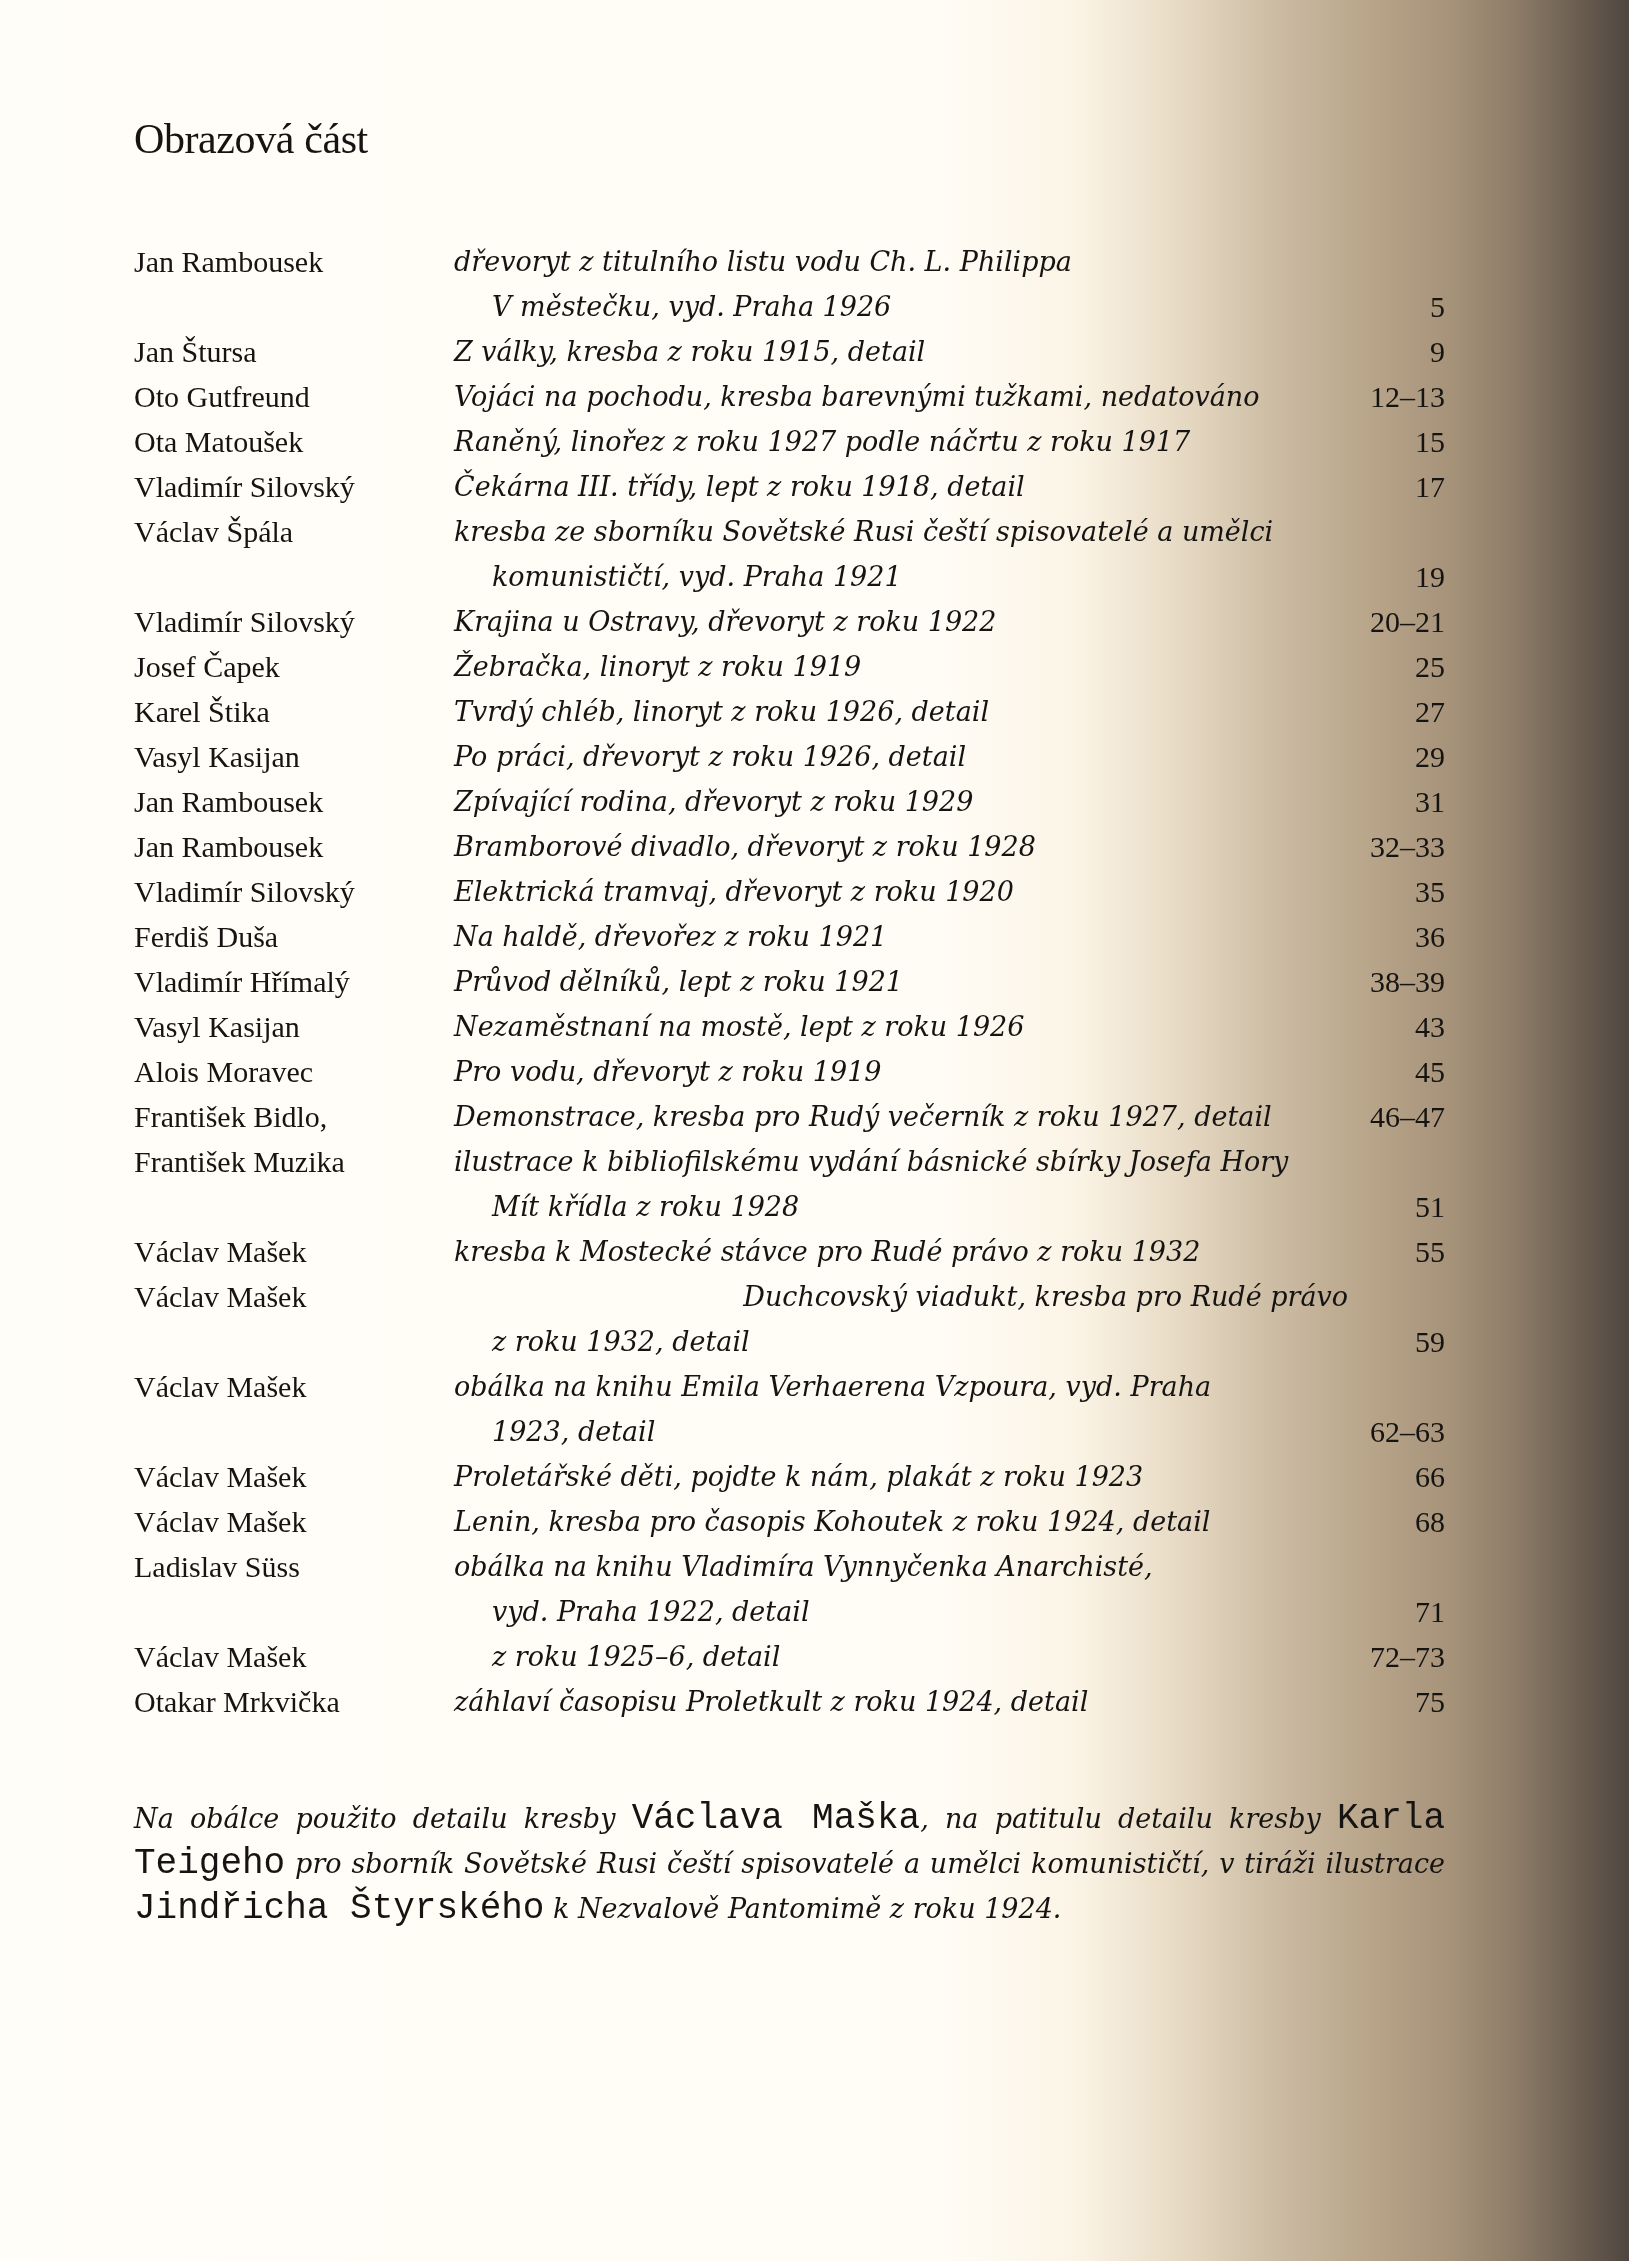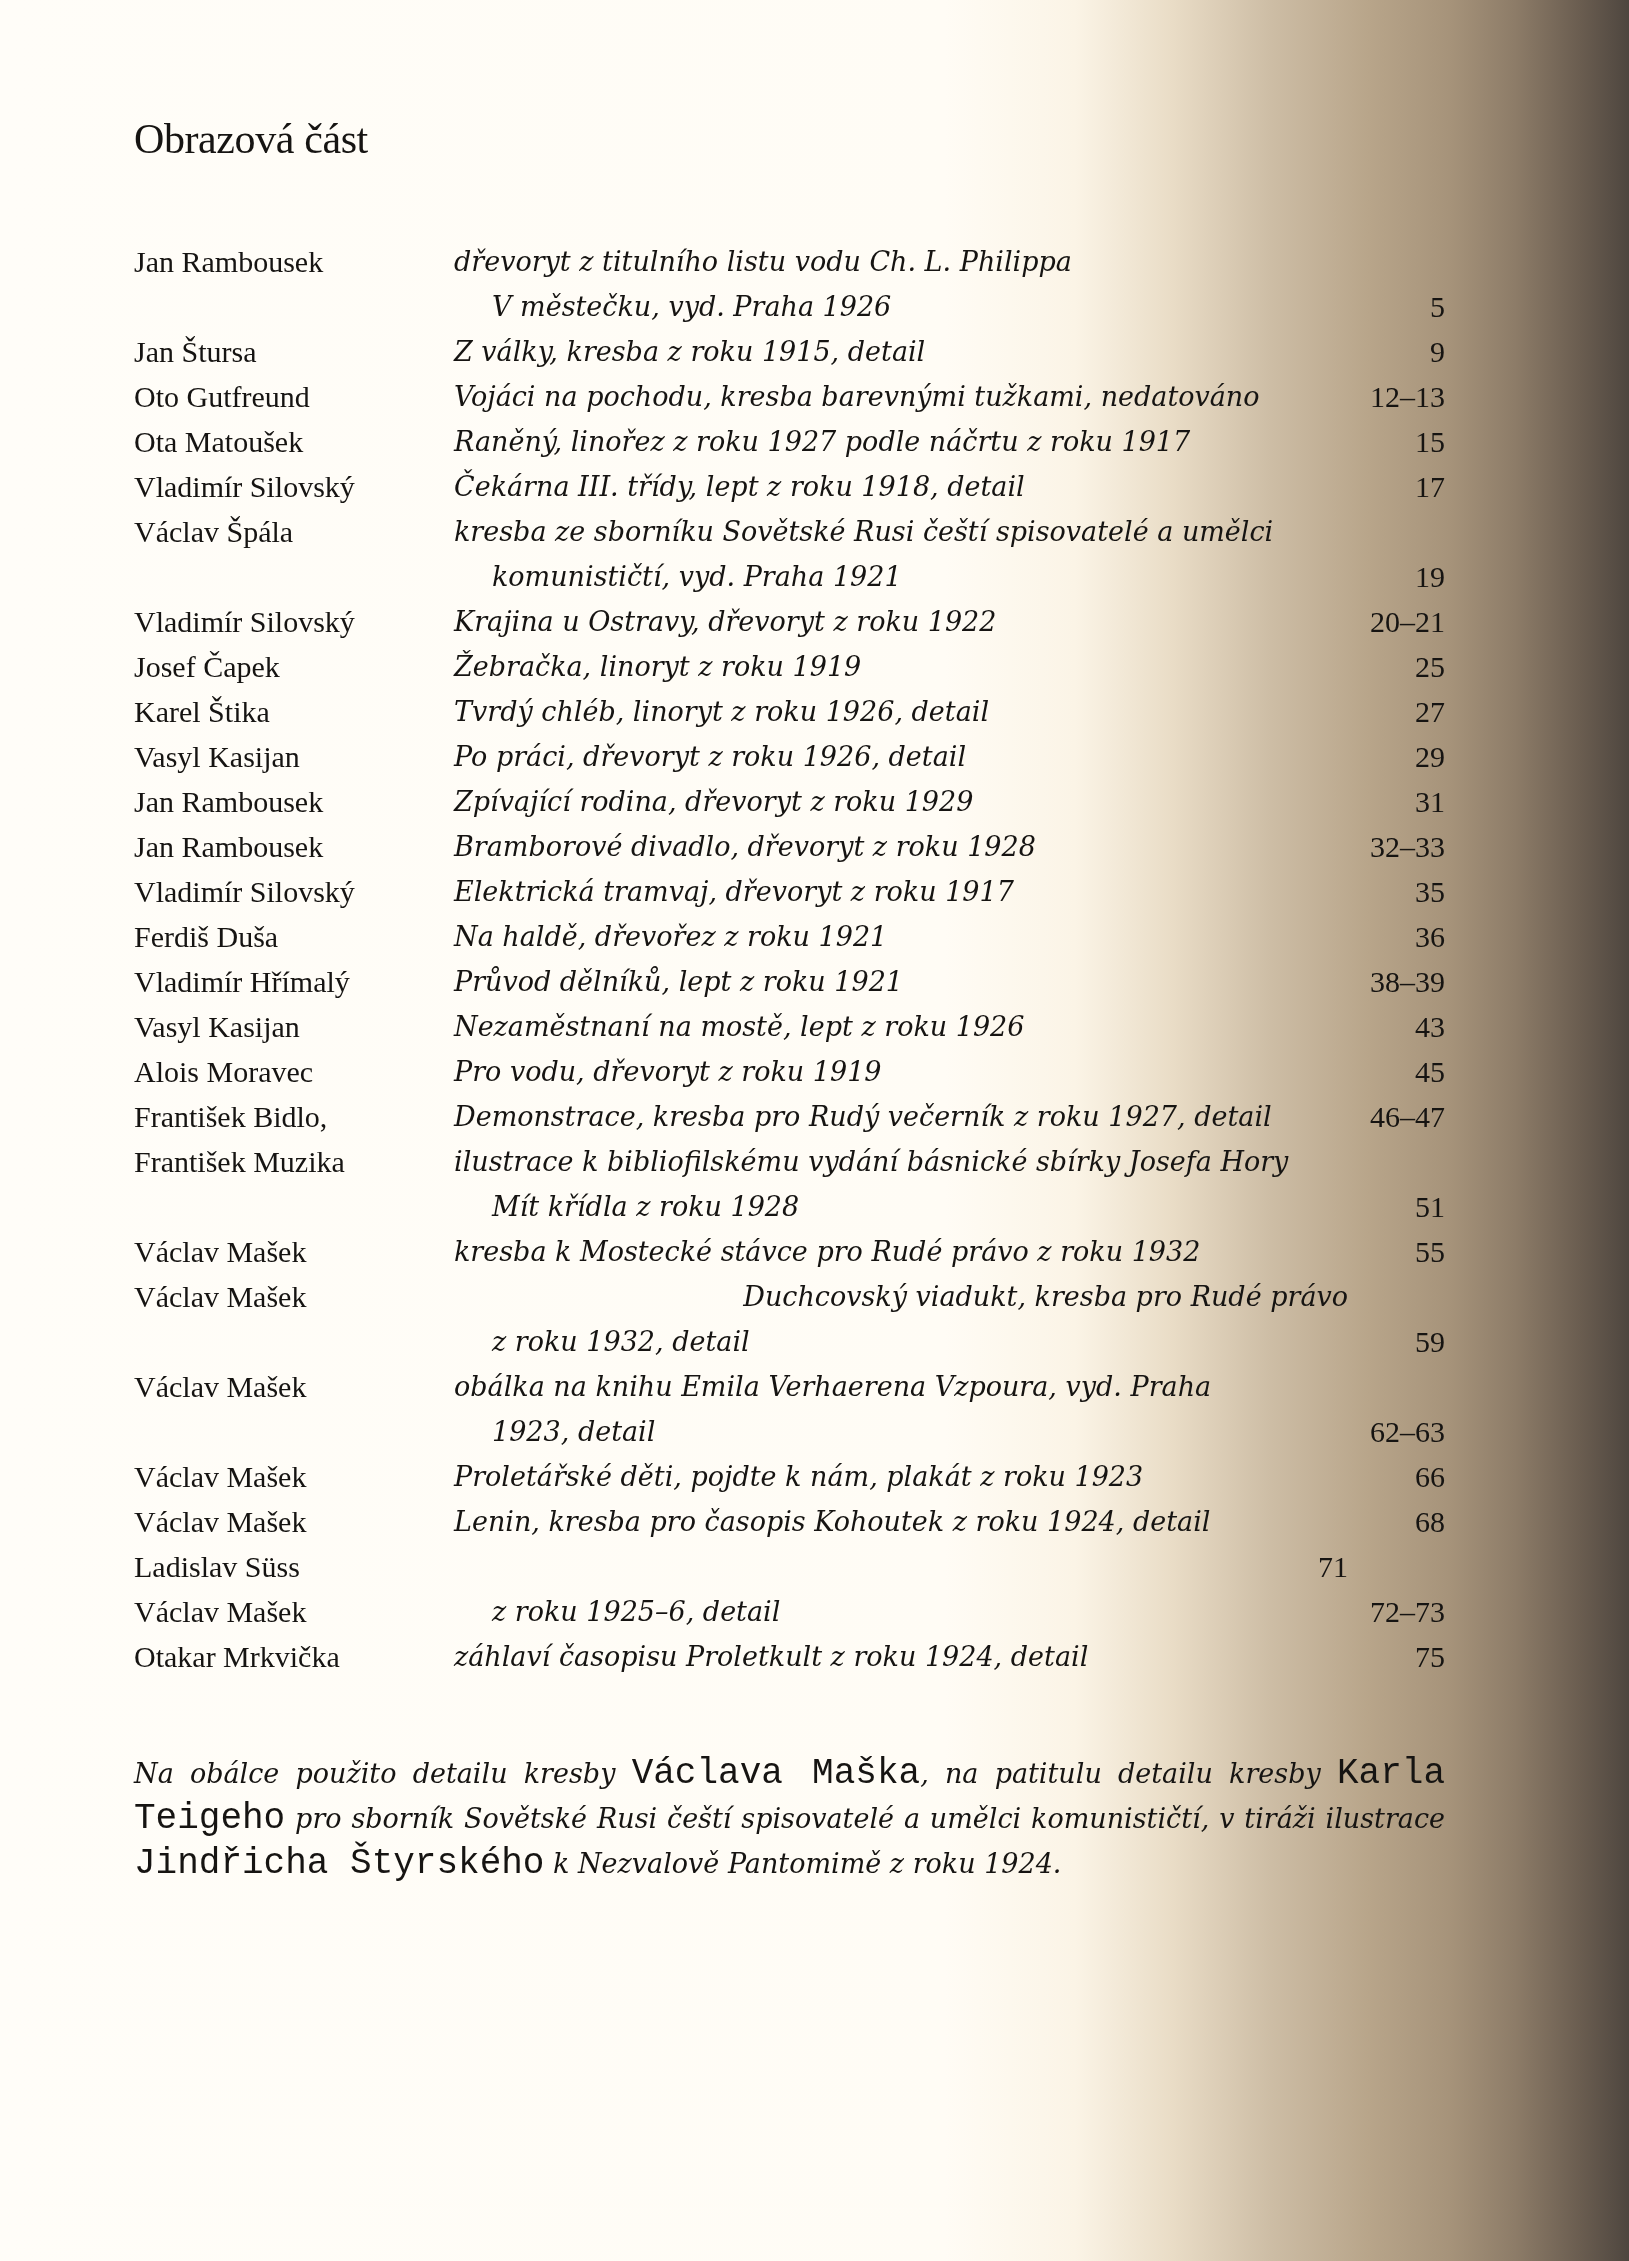--- a/index.html
+++ b/index.html
@@ -162,21 +162,21 @@
       <div class="entry">
         <div class="artist">Jan Rambousek</div>
         <div class="desc">
           <span class="first" style="display: block;">Bramborové divadlo, dřevoryt z roku 1928</span>
         </div>
         <div class="page-ref">32–33</div>
       </div>
       <div class="entry">
         <div class="artist">Vladimír Silovský</div>
         <div class="desc">
-          <span class="first" style="display: block;">Elektrická tramvaj, dřevoryt z roku 1917</span>
+          <span class="first" style="display: block;">Elektrická tramvaj, dřevoryt z roku 1920</span>
         </div>
         <div class="page-ref">35</div>
       </div>
       <div class="entry">
         <div class="artist">Ferdiš Duša</div>
         <div class="desc">
           <span class="first" style="display: block;">Na haldě, dřevořez z roku 1921</span>
         </div>
         <div class="page-ref">36</div>
       </div>
@@ -248,20 +248,24 @@
       </div>
       <div class="entry">
         <div class="artist">Václav Mašek</div>
         <div class="desc">
           <span class="first" style="display: block;">Lenin, kresba pro časopis Kohoutek z roku 1924, detail</span>
         </div>
         <div class="page-ref">68</div>
       </div>
       <div class="entry">
         <div class="artist">Ladislav Süss</div>
+        <div class="desc">
+          <span class="first" style="display: block;">obálka na knihu Vladimíra Vynnyčenka Anarchisté,</span>
+          <span class="cont" style="display: block;">vyd. Praha 1922, detail</span>
+        </div>
         <div class="page-ref">71</div>
       </div>
       <div class="entry">
         <div class="artist">Václav Mašek</div>
         <div class="desc">
           <span class="cont" style="display: block;">z roku 1925–6, detail</span>
         </div>
         <div class="page-ref">72–73</div>
       </div>
       <div class="entry">

